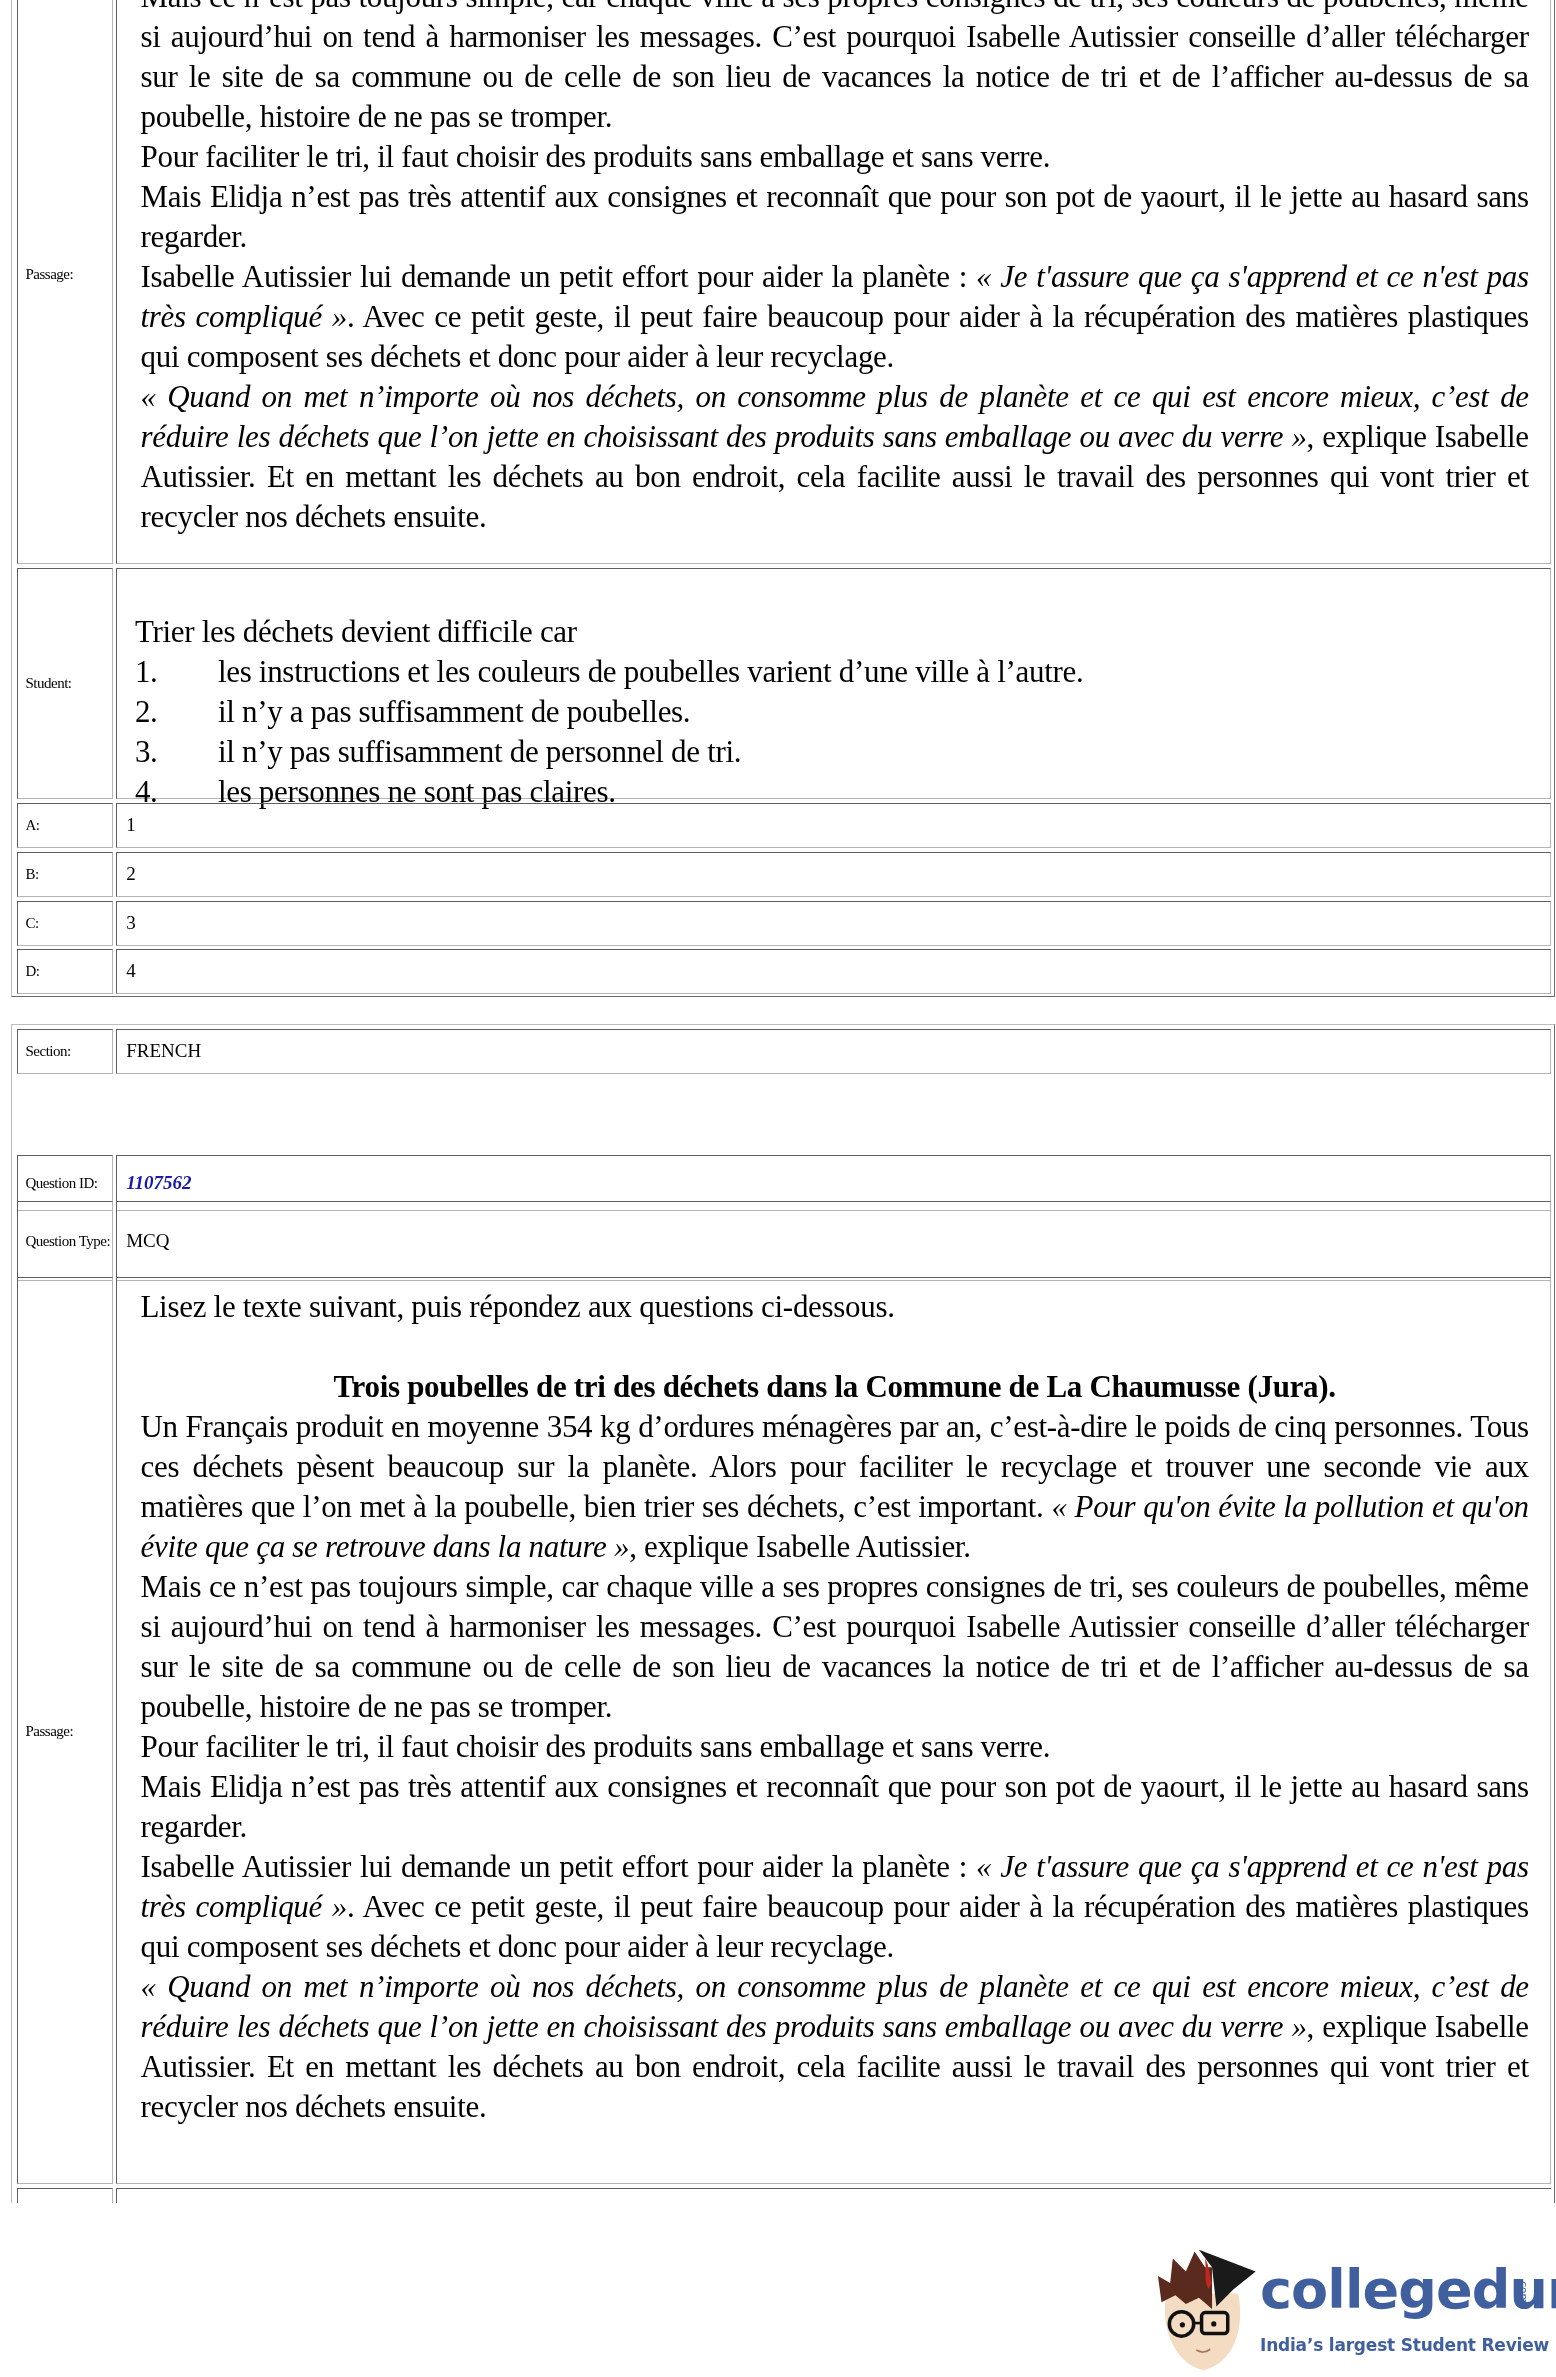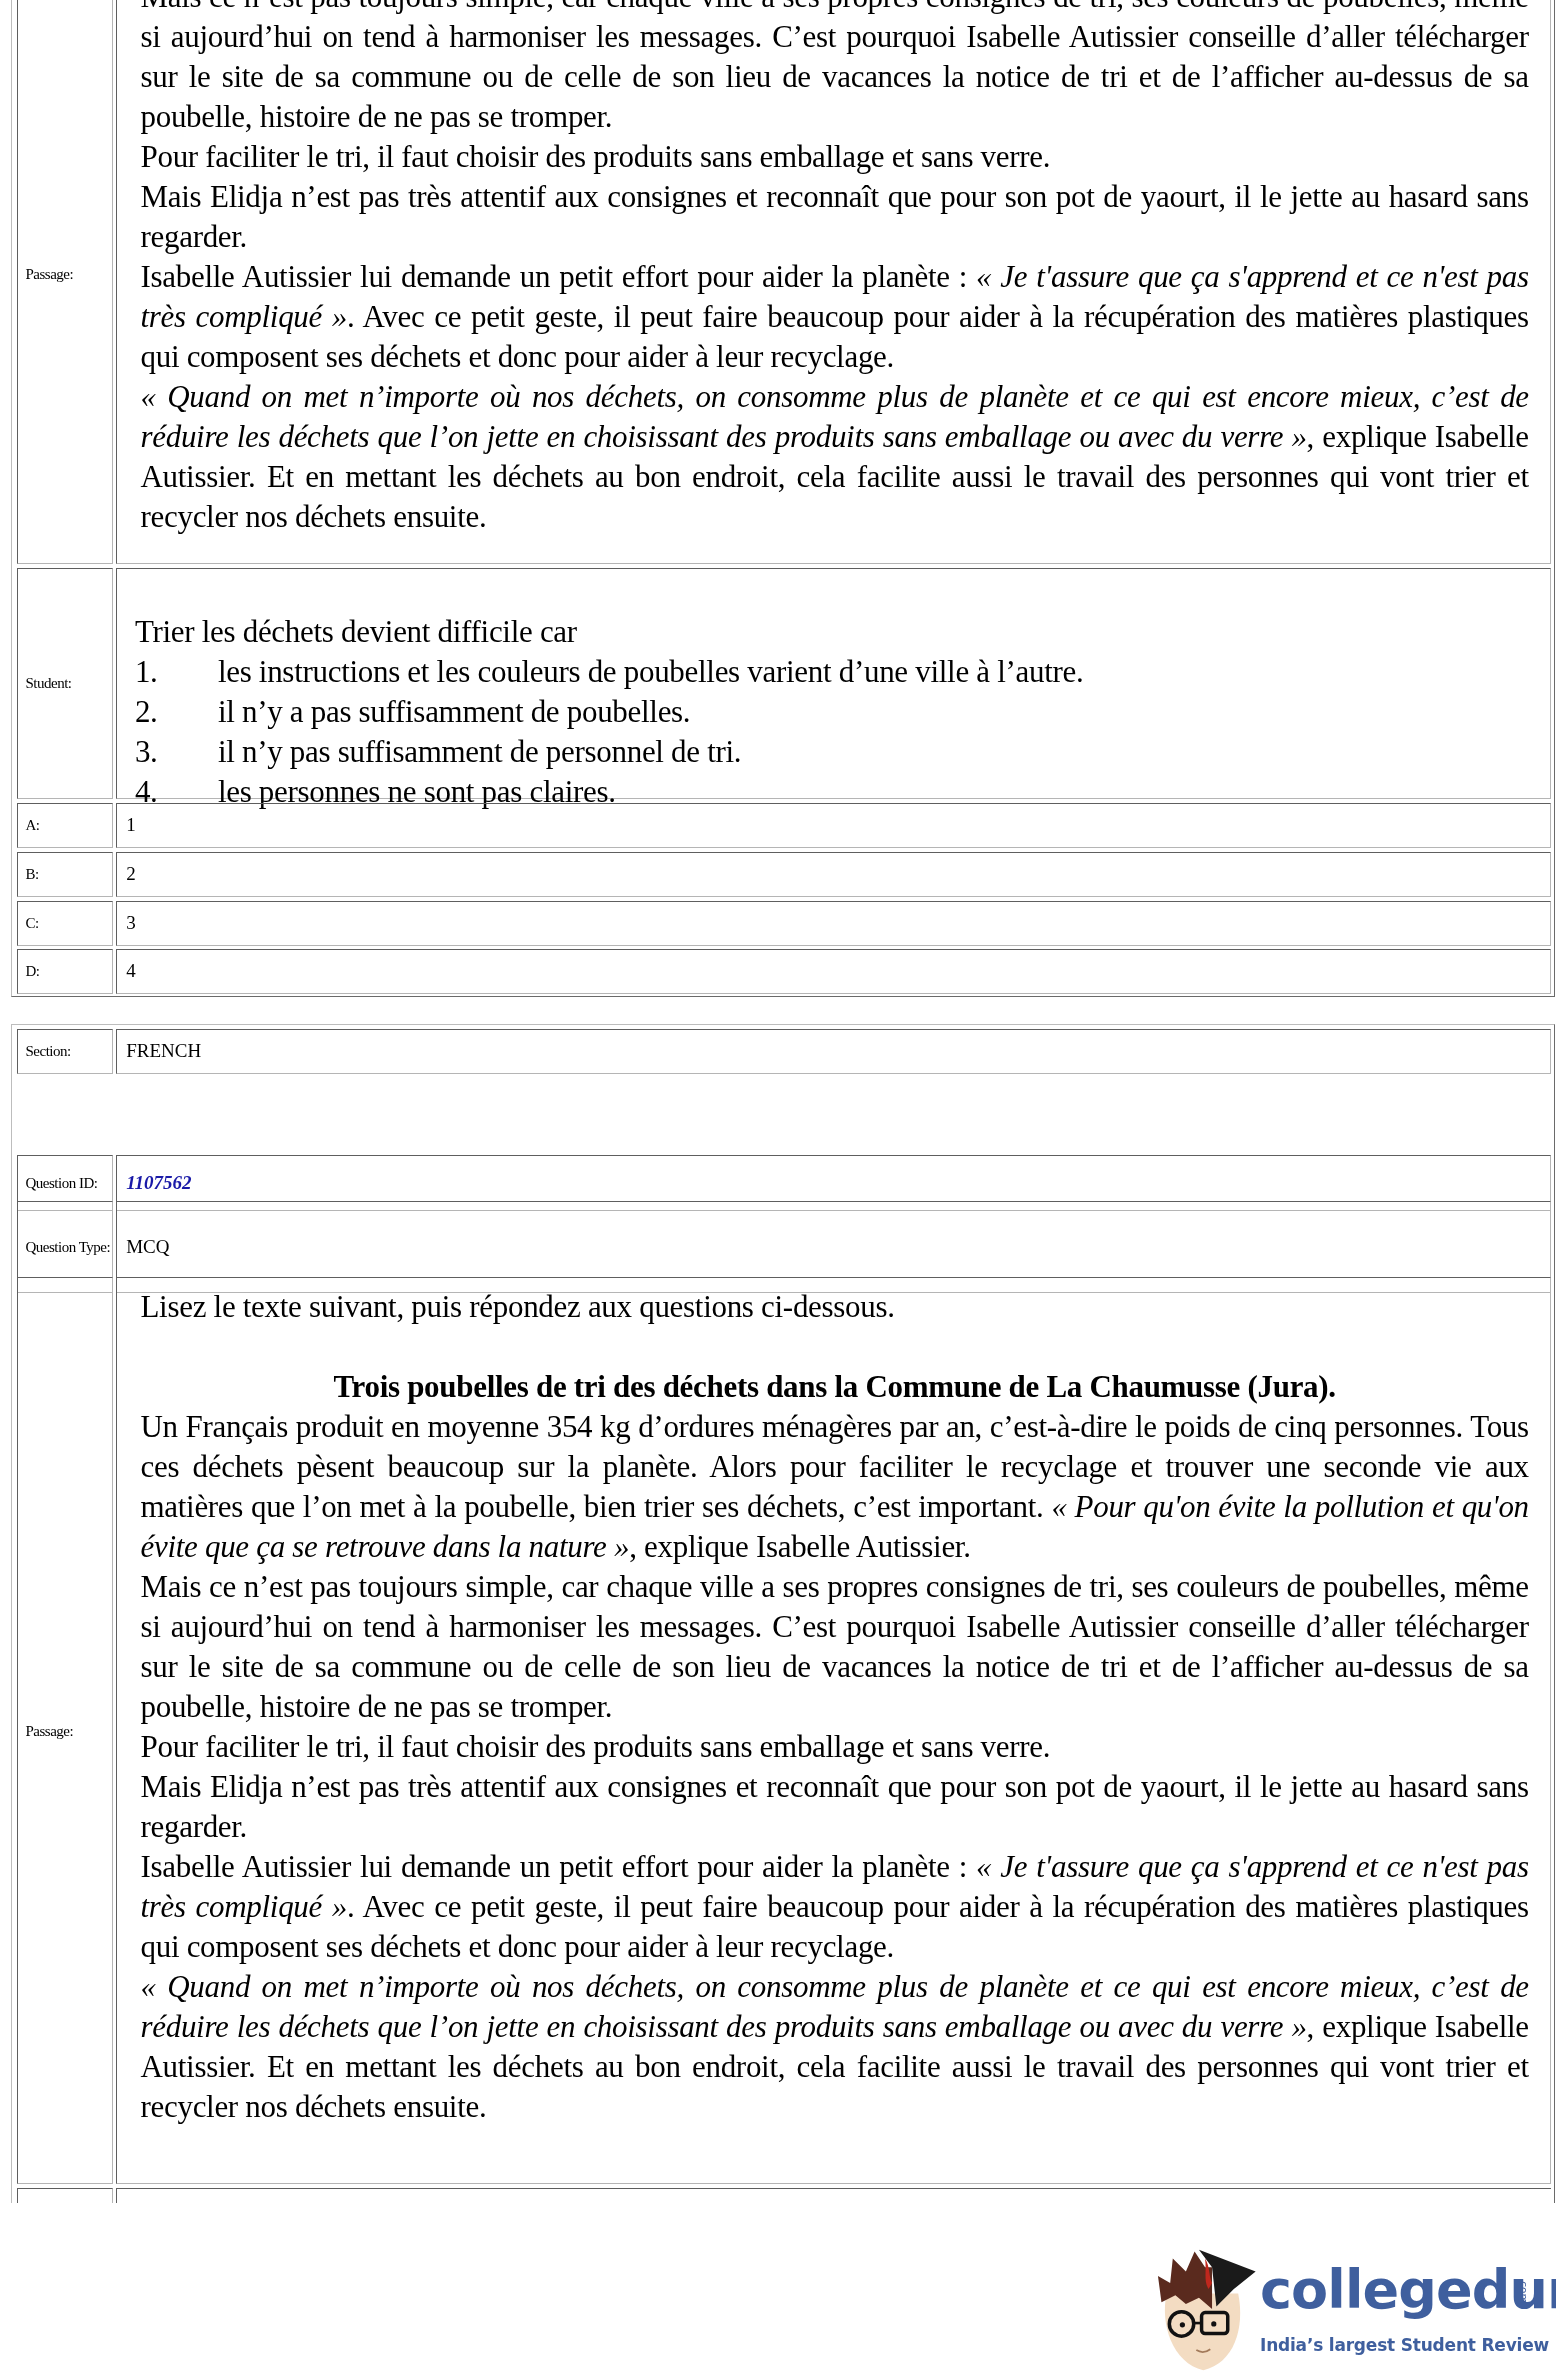--- a/index.html
+++ b/index.html
@@ -150,21 +150,21 @@
       </div>
   </div>
   <div class="row" style="top:101px; height:56px;margin-top:29px;">
     <div class="cell lab">
         <span class="txt">Question ID:</span>
       </div>
     <div class="cell val">
         <span class="short qid" style="color: rgb(26, 26, 168);">1107562</span>
       </div>
   </div>
-  <div class="row" style="top:176px; height:92px;">
+  <div class="row" style="top:176px; height:80px;">
     <div class="cell lab">
         <span class="txt">Question Type:</span>
       </div>
     <div class="cell val">
         <span class="short">MCQ</span>
       </div>
   </div>
   <div class="row" style="top:252px; height:907px;">
     <div class="cell lab">
       <span class="txt">Passage:</span>

